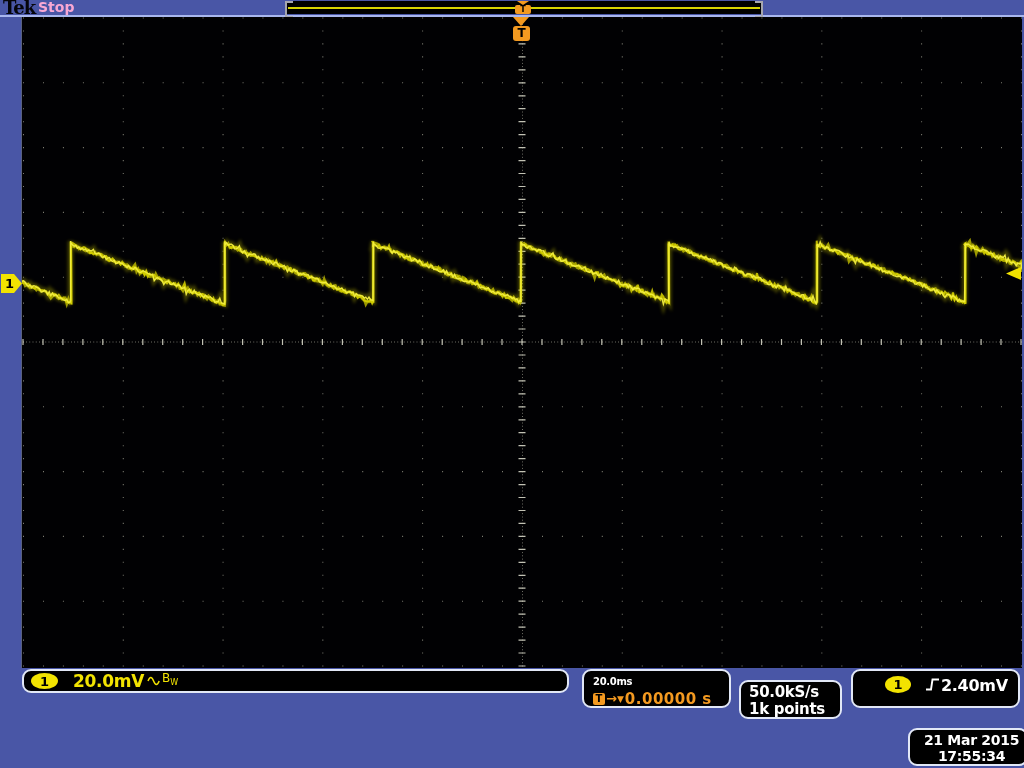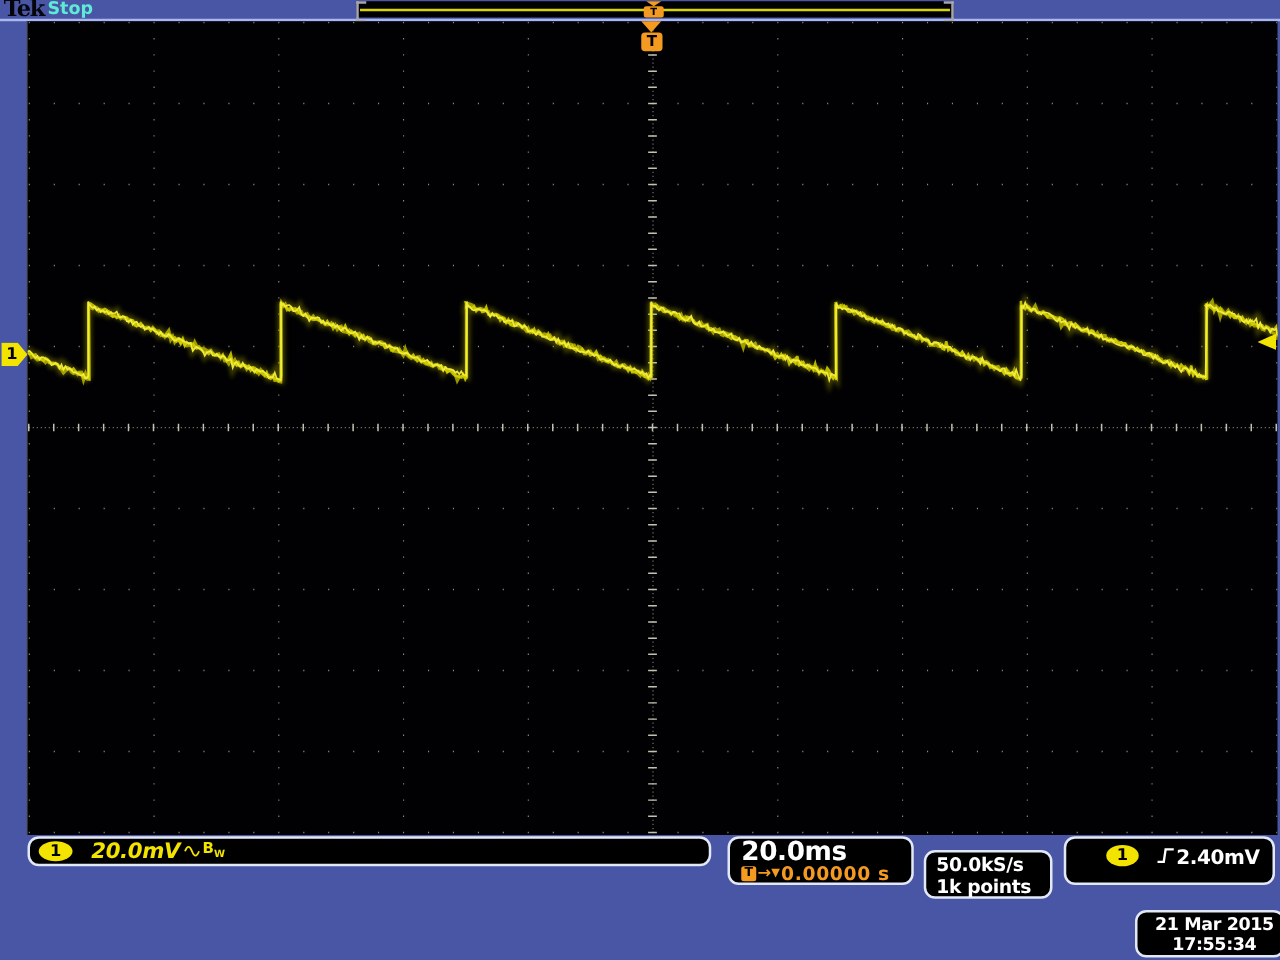--- a/index.html
+++ b/index.html
@@ -6,21 +6,21 @@
   body{
     width:1024px;height:768px;position:relative;overflow:hidden;
     background:#4956a6;
     font-family:"DejaVu Sans",sans-serif;
     -webkit-font-smoothing:antialiased;
   }
   
   .topbar{position:absolute;left:0;top:0;width:1024px;height:15px;background:#4956a6;}
   .tek-logo{position:absolute;left:3px;top:-3px;font-family:"DejaVu Serif",serif;
     font-weight:bold;font-size:18px;color:#05050a;letter-spacing:-1px;}
-  .run-status{position:absolute;left:38px;top:-1px;font-weight:bold;font-size:14px;color:#5eead4;}
+  .run-status{position:absolute;left:38px;top:-1px;font-weight:bold;font-size:14px;color:#f9a8d4;}
   .topbar-sep{position:absolute;left:0;top:15px;width:1024px;height:2px;background:#a9b7ee;}
   
   .preview{position:absolute;left:285px;top:1px;width:478px;height:13px;background:#000;}
   .preview .wave-line{position:absolute;left:3px;right:3px;top:6px;height:2px;background:#d8d400;}
   .bracket{position:absolute;top:0;width:6px;height:13px;}
   .bracket.l{left:0;border-left:2px solid #a6a6ae;border-top:2px solid #a6a6ae;border-bottom:2px solid #a6a6ae;}
   .bracket.r{right:0;border-right:2px solid #a6a6ae;border-top:2px solid #a6a6ae;border-bottom:2px solid #a6a6ae;}
   .mini-trig{position:absolute;left:229px;top:0;width:18px;height:13px;}
   .mini-trig .tri{position:absolute;left:3px;top:0;width:0;height:0;
     border-left:6px solid transparent;border-right:6px solid transparent;border-top:4px solid #f49a20;}
@@ -42,26 +42,26 @@
     color:#000;font-weight:bold;font-size:13px;text-align:left;line-height:19px;padding-left:4px;box-sizing:border-box;}
   
   .level-marker{position:absolute;left:1006px;top:267px;width:15px;height:13px;background:#f2e300;
     clip-path:polygon(100% 0,100% 100%,0 50%);}
   
   .box{position:absolute;background:#000;border:2px solid #e2e8f6;border-radius:9px;box-sizing:border-box;}
   .ch1-box{left:22px;top:669px;width:547px;height:24px;display:flex;align-items:center;}
   .ellipse-badge{display:inline-flex;width:27px;height:16px;border-radius:50%;background:#f2e300;
     color:#000;font-weight:bold;font-size:13px;align-items:center;justify-content:center;flex:0 0 auto;}
   .ch1-box .ellipse-badge{margin-left:7px;}
-  .ch1-scale{color:#f2e300;font-weight:bold;font-size:17px;margin-left:15px;letter-spacing:-.3px;font-style:italic;}
+  .ch1-scale{color:#f2e300;font-weight:bold;font-size:17px;margin-left:15px;letter-spacing:-.3px;}
   .coupling{margin-left:2px;display:inline-flex;align-items:flex-start;}
-  .bw{color:#f2e300;font-weight:bold;font-size:12px;margin-left:1px;line-height:10px;}
+  .bw{color:#f2e300;font-weight:normal;font-size:12px;margin-left:1px;line-height:10px;}
   .bw sub{font-size:8px;}
   .h-box{left:582px;top:669px;width:149px;height:39px;padding:2px 0 0 9px;}
-  .h-scale{color:#fff;font-weight:bold;font-size:21px;line-height:17px;letter-spacing:-.3px;}
+  .h-scale{color:#fff;font-weight:bold;font-size:10px;line-height:17px;letter-spacing:-.3px;}
   .h-line2{display:flex;align-items:center;height:17px;color:#f49a20;}
   .t-chip{width:12px;height:12px;background:#f49a20;border-radius:2px;color:#000;
     font-size:10px;font-weight:bold;text-align:center;line-height:12px;flex:0 0 auto;}
   .h-arrow{font-size:13px;font-weight:bold;line-height:12px;margin:0 0 0 1px;}
   .h-delaymark{font-size:9px;margin:0 1px 0 0;}
   .h-pos{font-weight:bold;font-size:15px;letter-spacing:.5px;}
   .acq-box{left:739px;top:669px;width:103px;height:39px;padding:2px 0 0 8px;margin-top:11px;}
   .acq-box div{color:#fff;font-weight:bold;font-size:15px;line-height:17px;letter-spacing:-.3px;}
   .trig-box{left:851px;top:669px;width:169px;height:39px;display:flex;align-items:flex-start;padding-top:5px;}
   .trig-box .ellipse-badge{margin-left:32px;width:26px;height:17px;}

